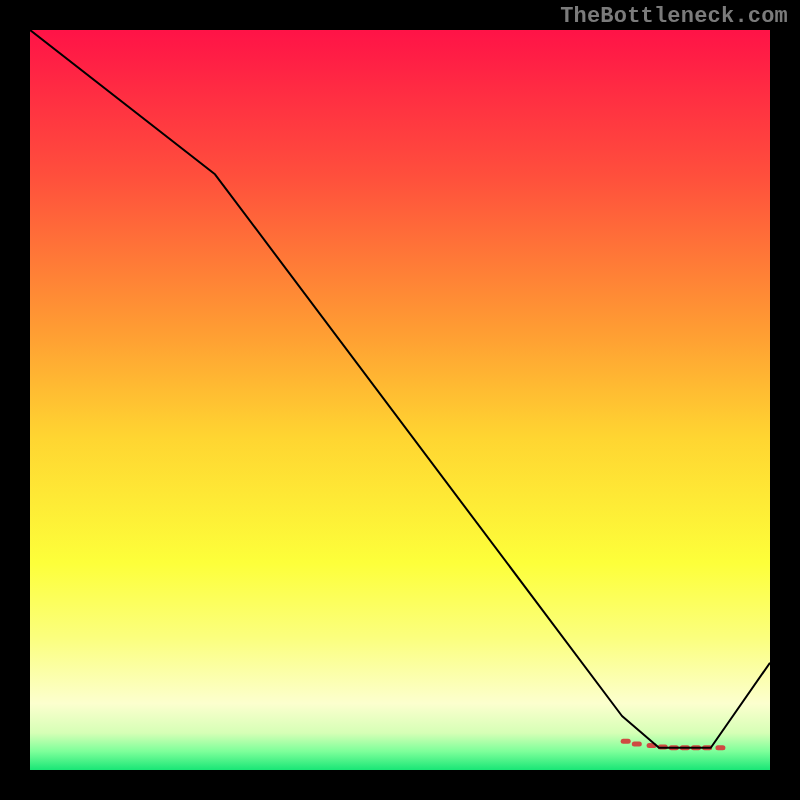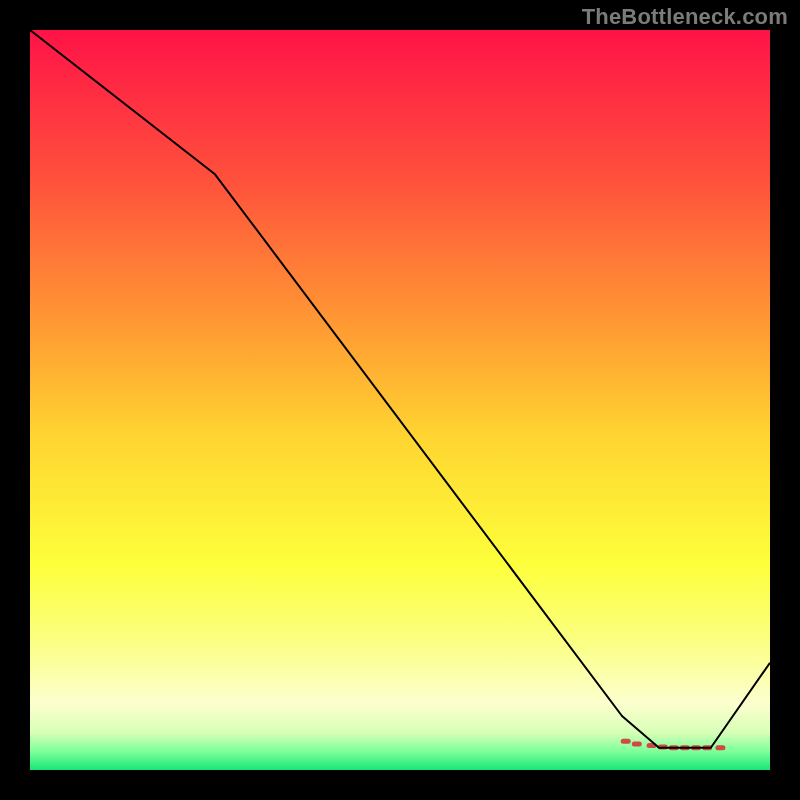--- a/index.html
+++ b/index.html
@@ -9,20 +9,21 @@
     height: 800px;
     background: #000;
     overflow: hidden;
     font-family: Arial, Helvetica, sans-serif;
   }
   .frame {
     position: relative;
     width: 800px;
     height: 748px;
     background: #000;
+    font-family: Liberation Mono, monospace;
   }
   .watermark {
     position: absolute;
     top: 4px;
     right: 12px;
     font-size: 22px;
     font-weight: 600;
     color: #7b7b7b;
     letter-spacing: 0.2px;
     z-index: 5;

